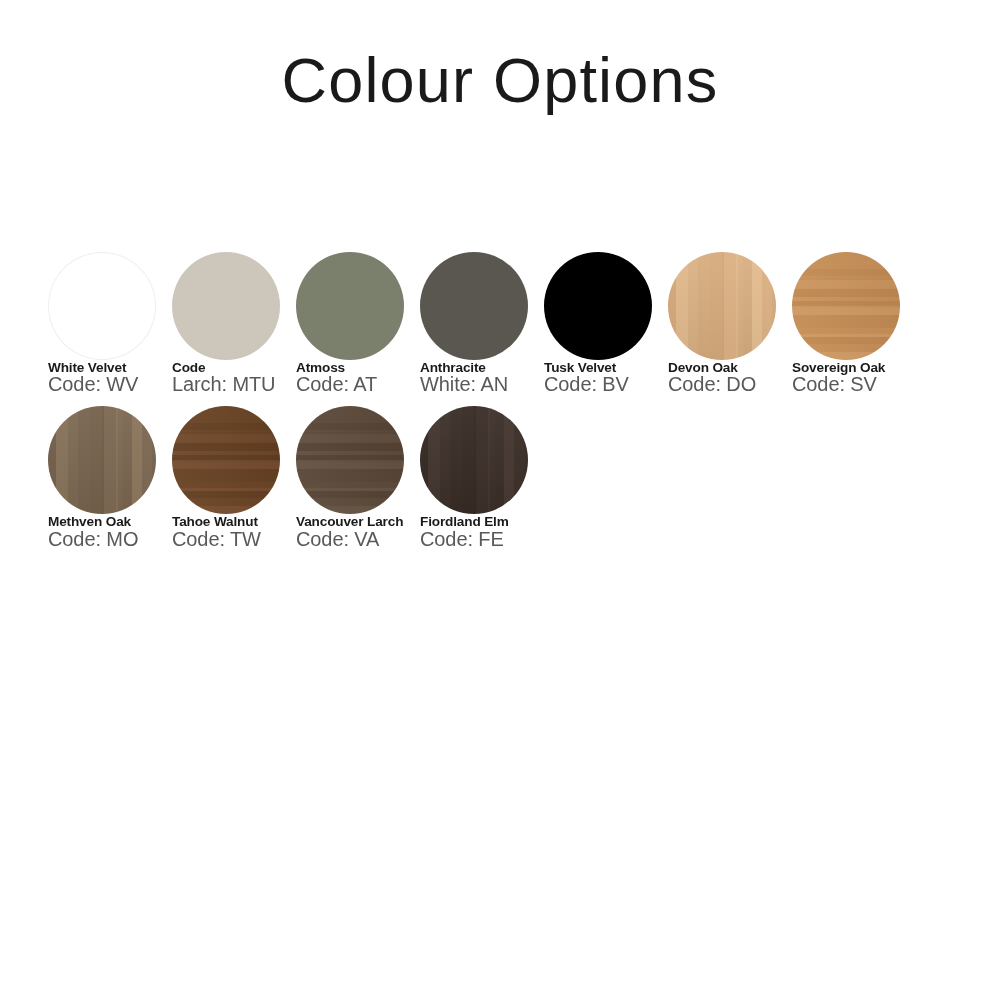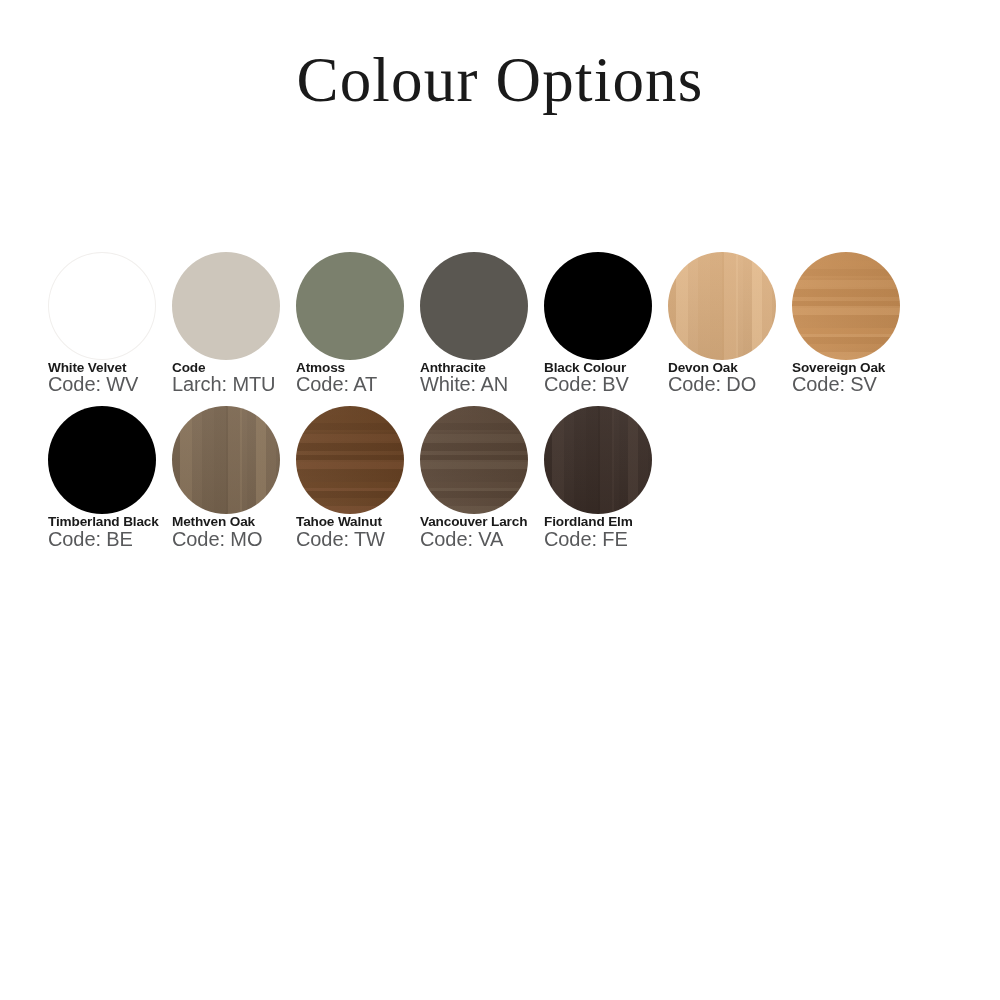--- a/index.html
+++ b/index.html
@@ -15,21 +15,21 @@
     overflow: hidden;
     position: relative;
   }
 
   .page-title {
     position: absolute;
     top: 44px;
     left: 0;
     width: 1000px;
     text-align: center;
-    font-family: Liberation Serif, serif;
+    font-family: Liberation Sans, sans-serif;
     font-weight: 300;
     font-size: 63px;
     letter-spacing: 1.2px;
     color: #1a1a1a;
     white-space: nowrap;
   }
 
   .swatch-grid {
     position: absolute;
     top: 252px;
@@ -105,40 +105,35 @@
         <div class="swatch-label">Atmoss</div>
         <div class="swatch-code">Code: AT</div>
       </div>
       <div class="swatch-cell">
         <div class="swatch-disc" style="background-color: rgb(90, 87, 81);"></div>
         <div class="swatch-label">Anthracite</div>
         <div class="swatch-code">White: AN</div>
       </div>
       <div class="swatch-cell">
         <div class="swatch-disc" style="background-color: rgb(0, 0, 0);"></div>
-        <div class="swatch-label">Black Colour</div>
+        <div class="swatch-label">Tusk Velvet</div>
         <div class="swatch-code">Code: BV</div>
       </div>
       <div class="swatch-cell">
         <div class="swatch-disc" style="background-color: rgb(220, 178, 133); background-image: linear-gradient(90deg, rgba(200, 154, 104, 0.34) 0%, rgba(200, 154, 104, 0.34) 7.37%, rgba(236, 199, 156, 0.34) 7.37%, rgba(236, 199, 156, 0.34) 18.26%, rgba(220, 178, 133, 0.13) 18.26%, rgba(220, 178, 133, 0.13) 28.09%, rgba(200, 154, 104, 0.19) 28.09%, rgba(200, 154, 104, 0.19) 39.06%, rgba(200, 154, 104, 0.27) 39.06%, rgba(200, 154, 104, 0.27) 50%, rgba(200, 154, 104, 0.4) 50%, rgba(200, 154, 104, 0.4) 52.27%, rgba(220, 178, 133, 0.43) 52.27%, rgba(220, 178, 133, 0.43) 62.59%, rgba(236, 199, 156, 0.32) 62.59%, rgba(236, 199, 156, 0.32) 65.16%, rgba(220, 178, 133, 0.13) 65.16%, rgba(220, 178, 133, 0.13) 68.99%, rgba(200, 154, 104, 0.11) 68.99%, rgba(200, 154, 104, 0.11) 78.22%, rgba(236, 199, 156, 0.49) 78.22%, rgba(236, 199, 156, 0.49) 86.67%, rgba(220, 178, 133, 0.43) 86.67%, rgba(220, 178, 133, 0.43) 96.03%, rgba(200, 154, 104, 0.17) 96.03%, rgba(200, 154, 104, 0.17) 98.35%, rgba(200, 154, 104, 0.23) 98.35%, rgba(200, 154, 104, 0.23) 100%), linear-gradient(rgba(255, 255, 255, 0.06), rgba(0, 0, 0, 0.08));"></div>
         <div class="swatch-label">Devon Oak</div>
         <div class="swatch-code">Code: DO</div>
       </div>
       <div class="swatch-cell">
         <div class="swatch-disc" style="background-color: rgb(200, 144, 88); background-image: linear-gradient(rgba(200, 144, 88, 0.18) 0%, rgba(200, 144, 88, 0.18) 8.01%, rgba(200, 144, 88, 0.32) 8.01%, rgba(200, 144, 88, 0.32) 12.59%, rgba(200, 144, 88, 0.24) 12.59%, rgba(200, 144, 88, 0.24) 15.94%, rgba(179, 124, 70, 0.26) 15.94%, rgba(179, 124, 70, 0.26) 21.95%, rgba(200, 144, 88, 0.13) 21.95%, rgba(200, 144, 88, 0.13) 24.32%, rgba(179, 124, 70, 0.11) 24.32%, rgba(179, 124, 70, 0.11) 25.85%, rgba(216, 166, 114, 0.24) 25.85%, rgba(216, 166, 114, 0.24) 32.58%, rgba(216, 166, 114, 0.17) 32.58%, rgba(216, 166, 114, 0.17) 34.38%, rgba(179, 124, 70, 0.35) 34.38%, rgba(179, 124, 70, 0.35) 41.77%, rgba(216, 166, 114, 0.13) 41.77%, rgba(216, 166, 114, 0.13) 45.36%, rgba(179, 124, 70, 0.4) 45.36%, rgba(179, 124, 70, 0.4) 49.99%, rgba(216, 166, 114, 0.22) 49.99%, rgba(216, 166, 114, 0.22) 51.72%, rgba(216, 166, 114, 0.38) 51.72%, rgba(216, 166, 114, 0.38) 57.88%, rgba(179, 124, 70, 0.19) 57.88%, rgba(179, 124, 70, 0.19) 60.68%, rgba(179, 124, 70, 0.18) 60.68%, rgba(179, 124, 70, 0.18) 64.5%, rgba(179, 124, 70, 0.16) 64.5%, rgba(179, 124, 70, 0.16) 70%, rgba(200, 144, 88, 0.45) 70%, rgba(200, 144, 88, 0.45) 75.99%, rgba(216, 166, 114, 0.42) 75.99%, rgba(216, 166, 114, 0.42) 78.5%, rgba(179, 124, 70, 0.3) 78.5%, rgba(179, 124, 70, 0.3) 85.28%, rgba(200, 144, 88, 0.23) 85.28%, rgba(200, 144, 88, 0.23) 88.85%, rgba(200, 144, 88, 0.1) 88.85%, rgba(200, 144, 88, 0.1) 92.82%, rgba(216, 166, 114, 0.43) 92.82%, rgba(216, 166, 114, 0.43) 96.36%, rgba(216, 166, 114, 0.48) 96.36%, rgba(216, 166, 114, 0.48) 100%), linear-gradient(90deg, rgba(255, 255, 255, 0.05), rgba(0, 0, 0, 0.07));"></div>
         <div class="swatch-label">Sovereign Oak</div>
         <div class="swatch-code">Code: SV</div>
       </div>
     </div>
   <div class="swatch-row row-2">
-      <div class="swatch-cell">
-        <div class="swatch-disc" style="background-color: rgb(0, 0, 0);"></div>
-        <div class="swatch-label">Timberland Black</div>
-        <div class="swatch-code">Code: BE</div>
-      </div>
       <div class="swatch-cell">
         <div class="swatch-disc" style="background-color: rgb(126, 106, 84); background-image: linear-gradient(90deg, rgba(95, 78, 60, 0.34) 0%, rgba(95, 78, 60, 0.34) 7.37%, rgba(154, 132, 104, 0.34) 7.37%, rgba(154, 132, 104, 0.34) 18.26%, rgba(126, 106, 84, 0.13) 18.26%, rgba(126, 106, 84, 0.13) 28.09%, rgba(95, 78, 60, 0.19) 28.09%, rgba(95, 78, 60, 0.19) 39.06%, rgba(95, 78, 60, 0.27) 39.06%, rgba(95, 78, 60, 0.27) 50%, rgba(95, 78, 60, 0.4) 50%, rgba(95, 78, 60, 0.4) 52.27%, rgba(126, 106, 84, 0.43) 52.27%, rgba(126, 106, 84, 0.43) 62.59%, rgba(154, 132, 104, 0.32) 62.59%, rgba(154, 132, 104, 0.32) 65.16%, rgba(126, 106, 84, 0.13) 65.16%, rgba(126, 106, 84, 0.13) 68.99%, rgba(95, 78, 60, 0.11) 68.99%, rgba(95, 78, 60, 0.11) 78.22%, rgba(154, 132, 104, 0.49) 78.22%, rgba(154, 132, 104, 0.49) 86.67%, rgba(126, 106, 84, 0.43) 86.67%, rgba(126, 106, 84, 0.43) 96.03%, rgba(95, 78, 60, 0.17) 96.03%, rgba(95, 78, 60, 0.17) 98.35%, rgba(95, 78, 60, 0.23) 98.35%, rgba(95, 78, 60, 0.23) 100%), linear-gradient(rgba(255, 255, 255, 0.06), rgba(0, 0, 0, 0.08));"></div>
         <div class="swatch-label">Methven Oak</div>
         <div class="swatch-code">Code: MO</div>
       </div>
       <div class="swatch-cell">
         <div class="swatch-disc" style="background-color: rgb(107, 69, 38); background-image: linear-gradient(rgba(107, 69, 38, 0.18) 0%, rgba(107, 69, 38, 0.18) 8.01%, rgba(107, 69, 38, 0.32) 8.01%, rgba(107, 69, 38, 0.32) 12.59%, rgba(107, 69, 38, 0.24) 12.59%, rgba(107, 69, 38, 0.24) 15.94%, rgba(84, 51, 26, 0.26) 15.94%, rgba(84, 51, 26, 0.26) 21.95%, rgba(107, 69, 38, 0.13) 21.95%, rgba(107, 69, 38, 0.13) 24.32%, rgba(84, 51, 26, 0.11) 24.32%, rgba(84, 51, 26, 0.11) 25.85%, rgba(133, 87, 58, 0.24) 25.85%, rgba(133, 87, 58, 0.24) 32.58%, rgba(133, 87, 58, 0.17) 32.58%, rgba(133, 87, 58, 0.17) 34.38%, rgba(84, 51, 26, 0.35) 34.38%, rgba(84, 51, 26, 0.35) 41.77%, rgba(133, 87, 58, 0.13) 41.77%, rgba(133, 87, 58, 0.13) 45.36%, rgba(84, 51, 26, 0.4) 45.36%, rgba(84, 51, 26, 0.4) 49.99%, rgba(133, 87, 58, 0.22) 49.99%, rgba(133, 87, 58, 0.22) 51.72%, rgba(133, 87, 58, 0.38) 51.72%, rgba(133, 87, 58, 0.38) 57.88%, rgba(84, 51, 26, 0.19) 57.88%, rgba(84, 51, 26, 0.19) 60.68%, rgba(84, 51, 26, 0.18) 60.68%, rgba(84, 51, 26, 0.18) 64.5%, rgba(84, 51, 26, 0.16) 64.5%, rgba(84, 51, 26, 0.16) 70%, rgba(107, 69, 38, 0.45) 70%, rgba(107, 69, 38, 0.45) 75.99%, rgba(133, 87, 58, 0.42) 75.99%, rgba(133, 87, 58, 0.42) 78.5%, rgba(84, 51, 26, 0.3) 78.5%, rgba(84, 51, 26, 0.3) 85.28%, rgba(107, 69, 38, 0.23) 85.28%, rgba(107, 69, 38, 0.23) 88.85%, rgba(107, 69, 38, 0.1) 88.85%, rgba(107, 69, 38, 0.1) 92.82%, rgba(133, 87, 58, 0.43) 92.82%, rgba(133, 87, 58, 0.43) 96.36%, rgba(133, 87, 58, 0.48) 96.36%, rgba(133, 87, 58, 0.48) 100%), linear-gradient(90deg, rgba(255, 255, 255, 0.05), rgba(0, 0, 0, 0.07));"></div>
         <div class="swatch-label">Tahoe Walnut</div>
         <div class="swatch-code">Code: TW</div>
       </div>

